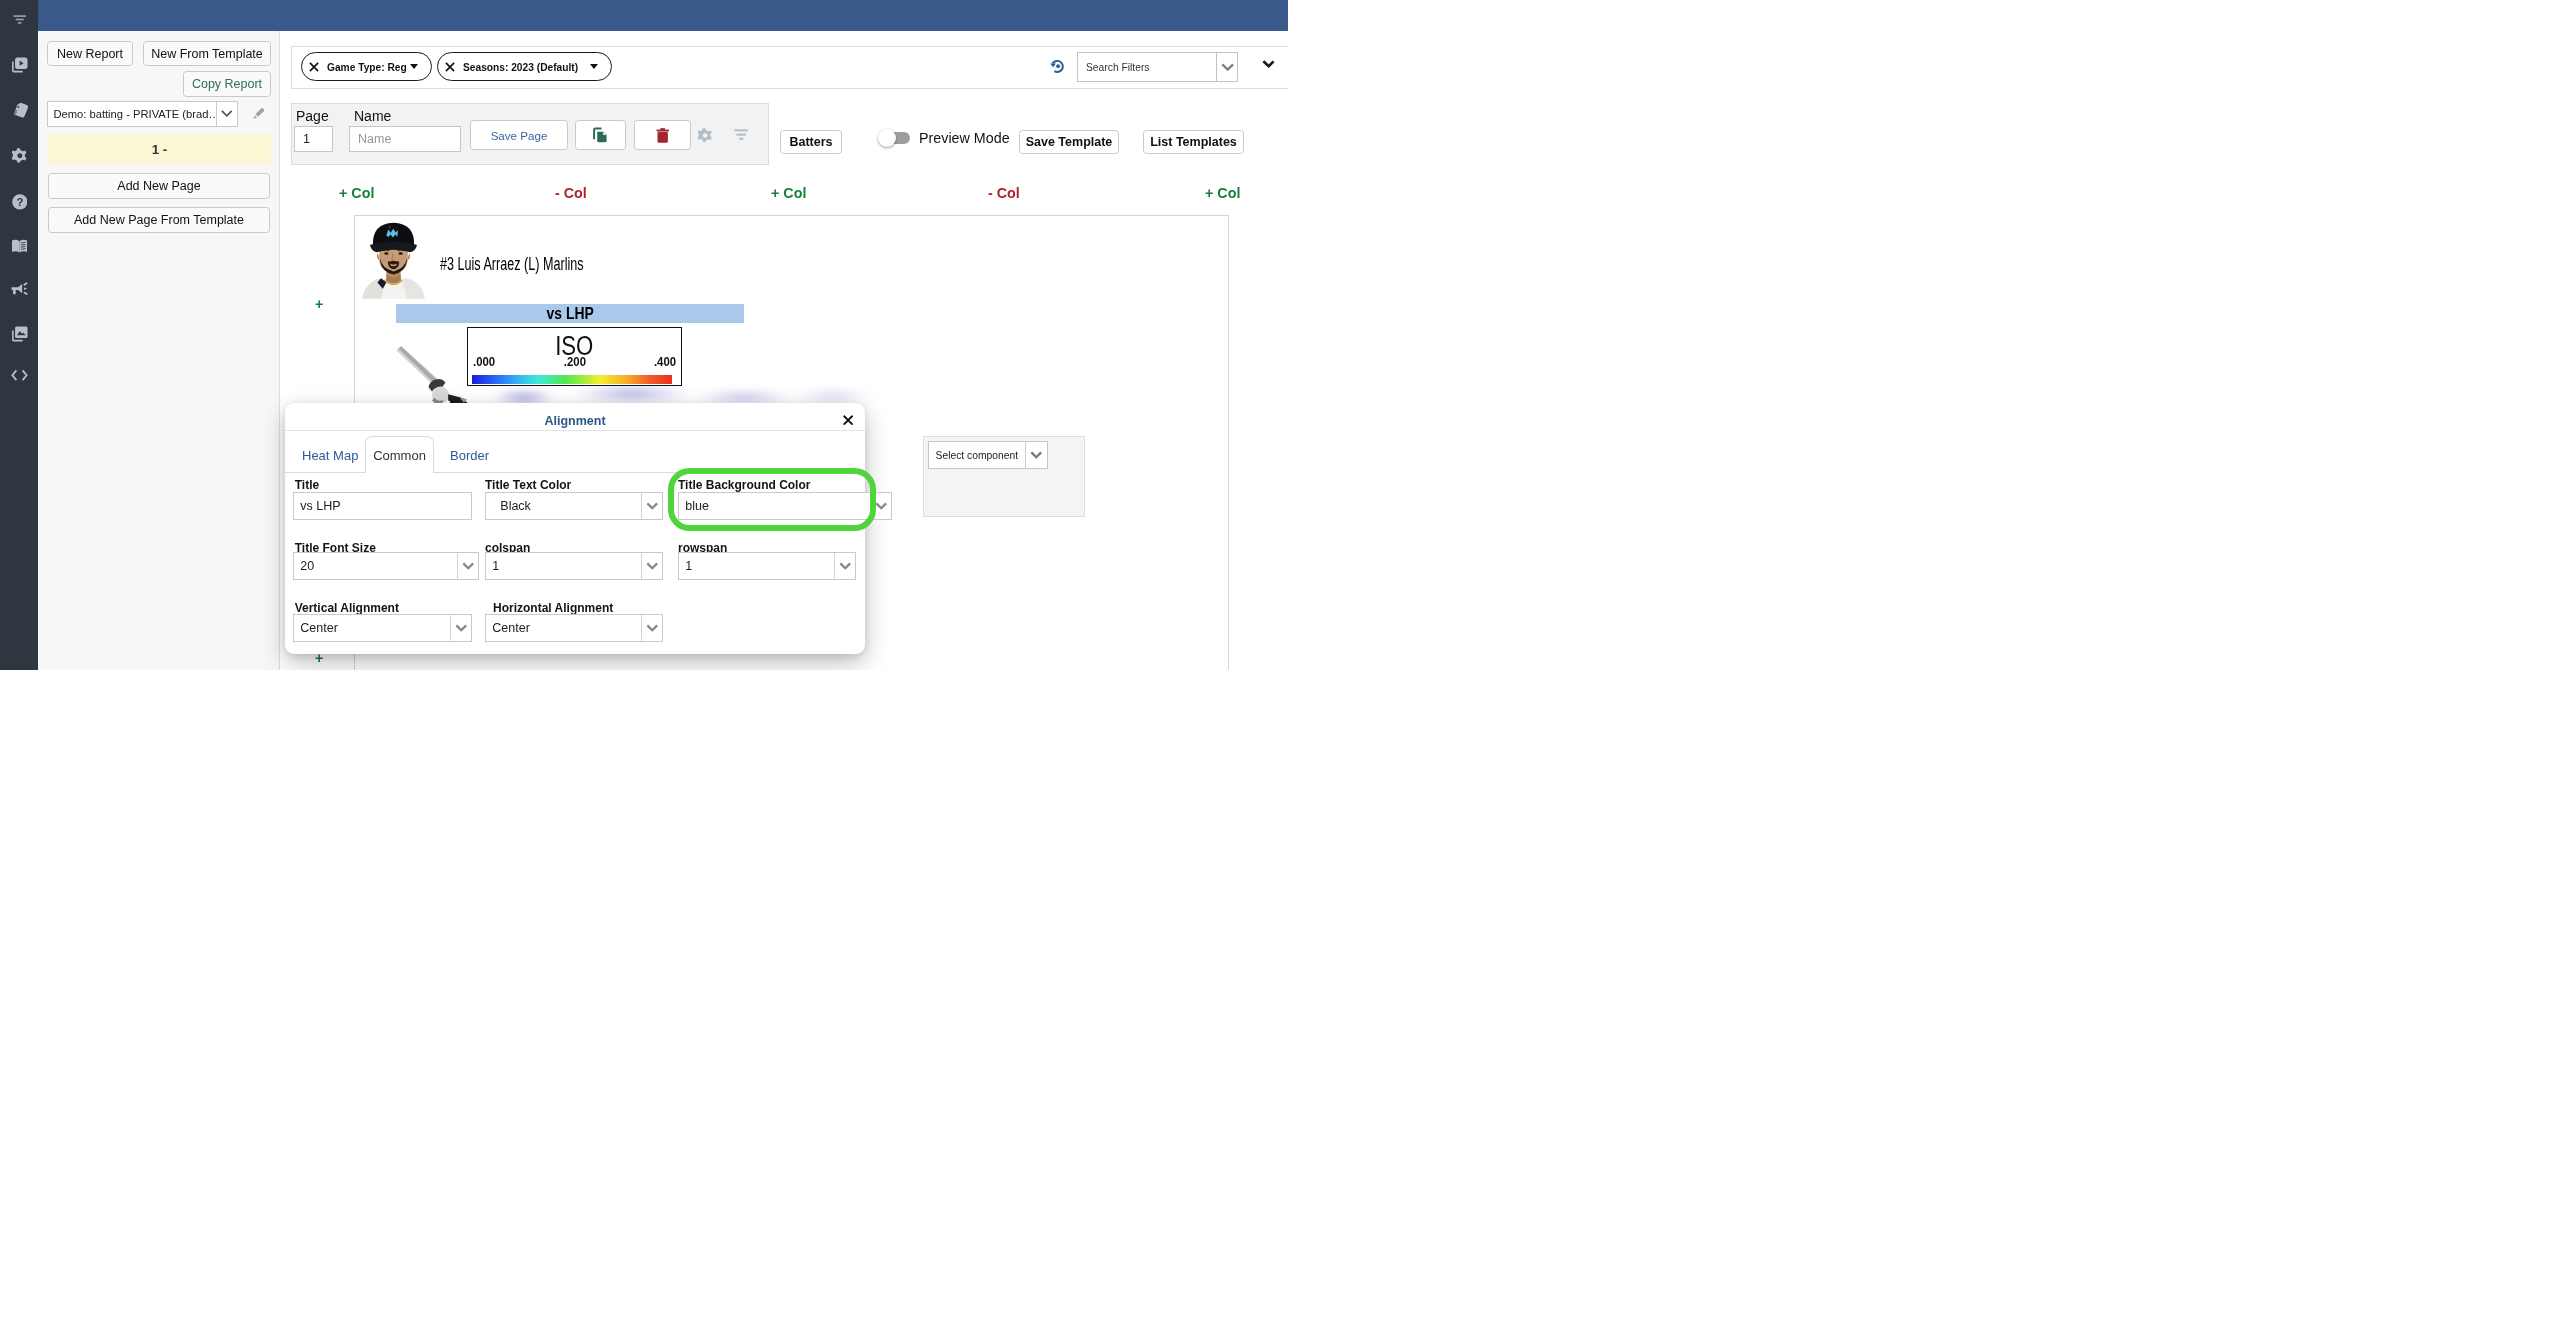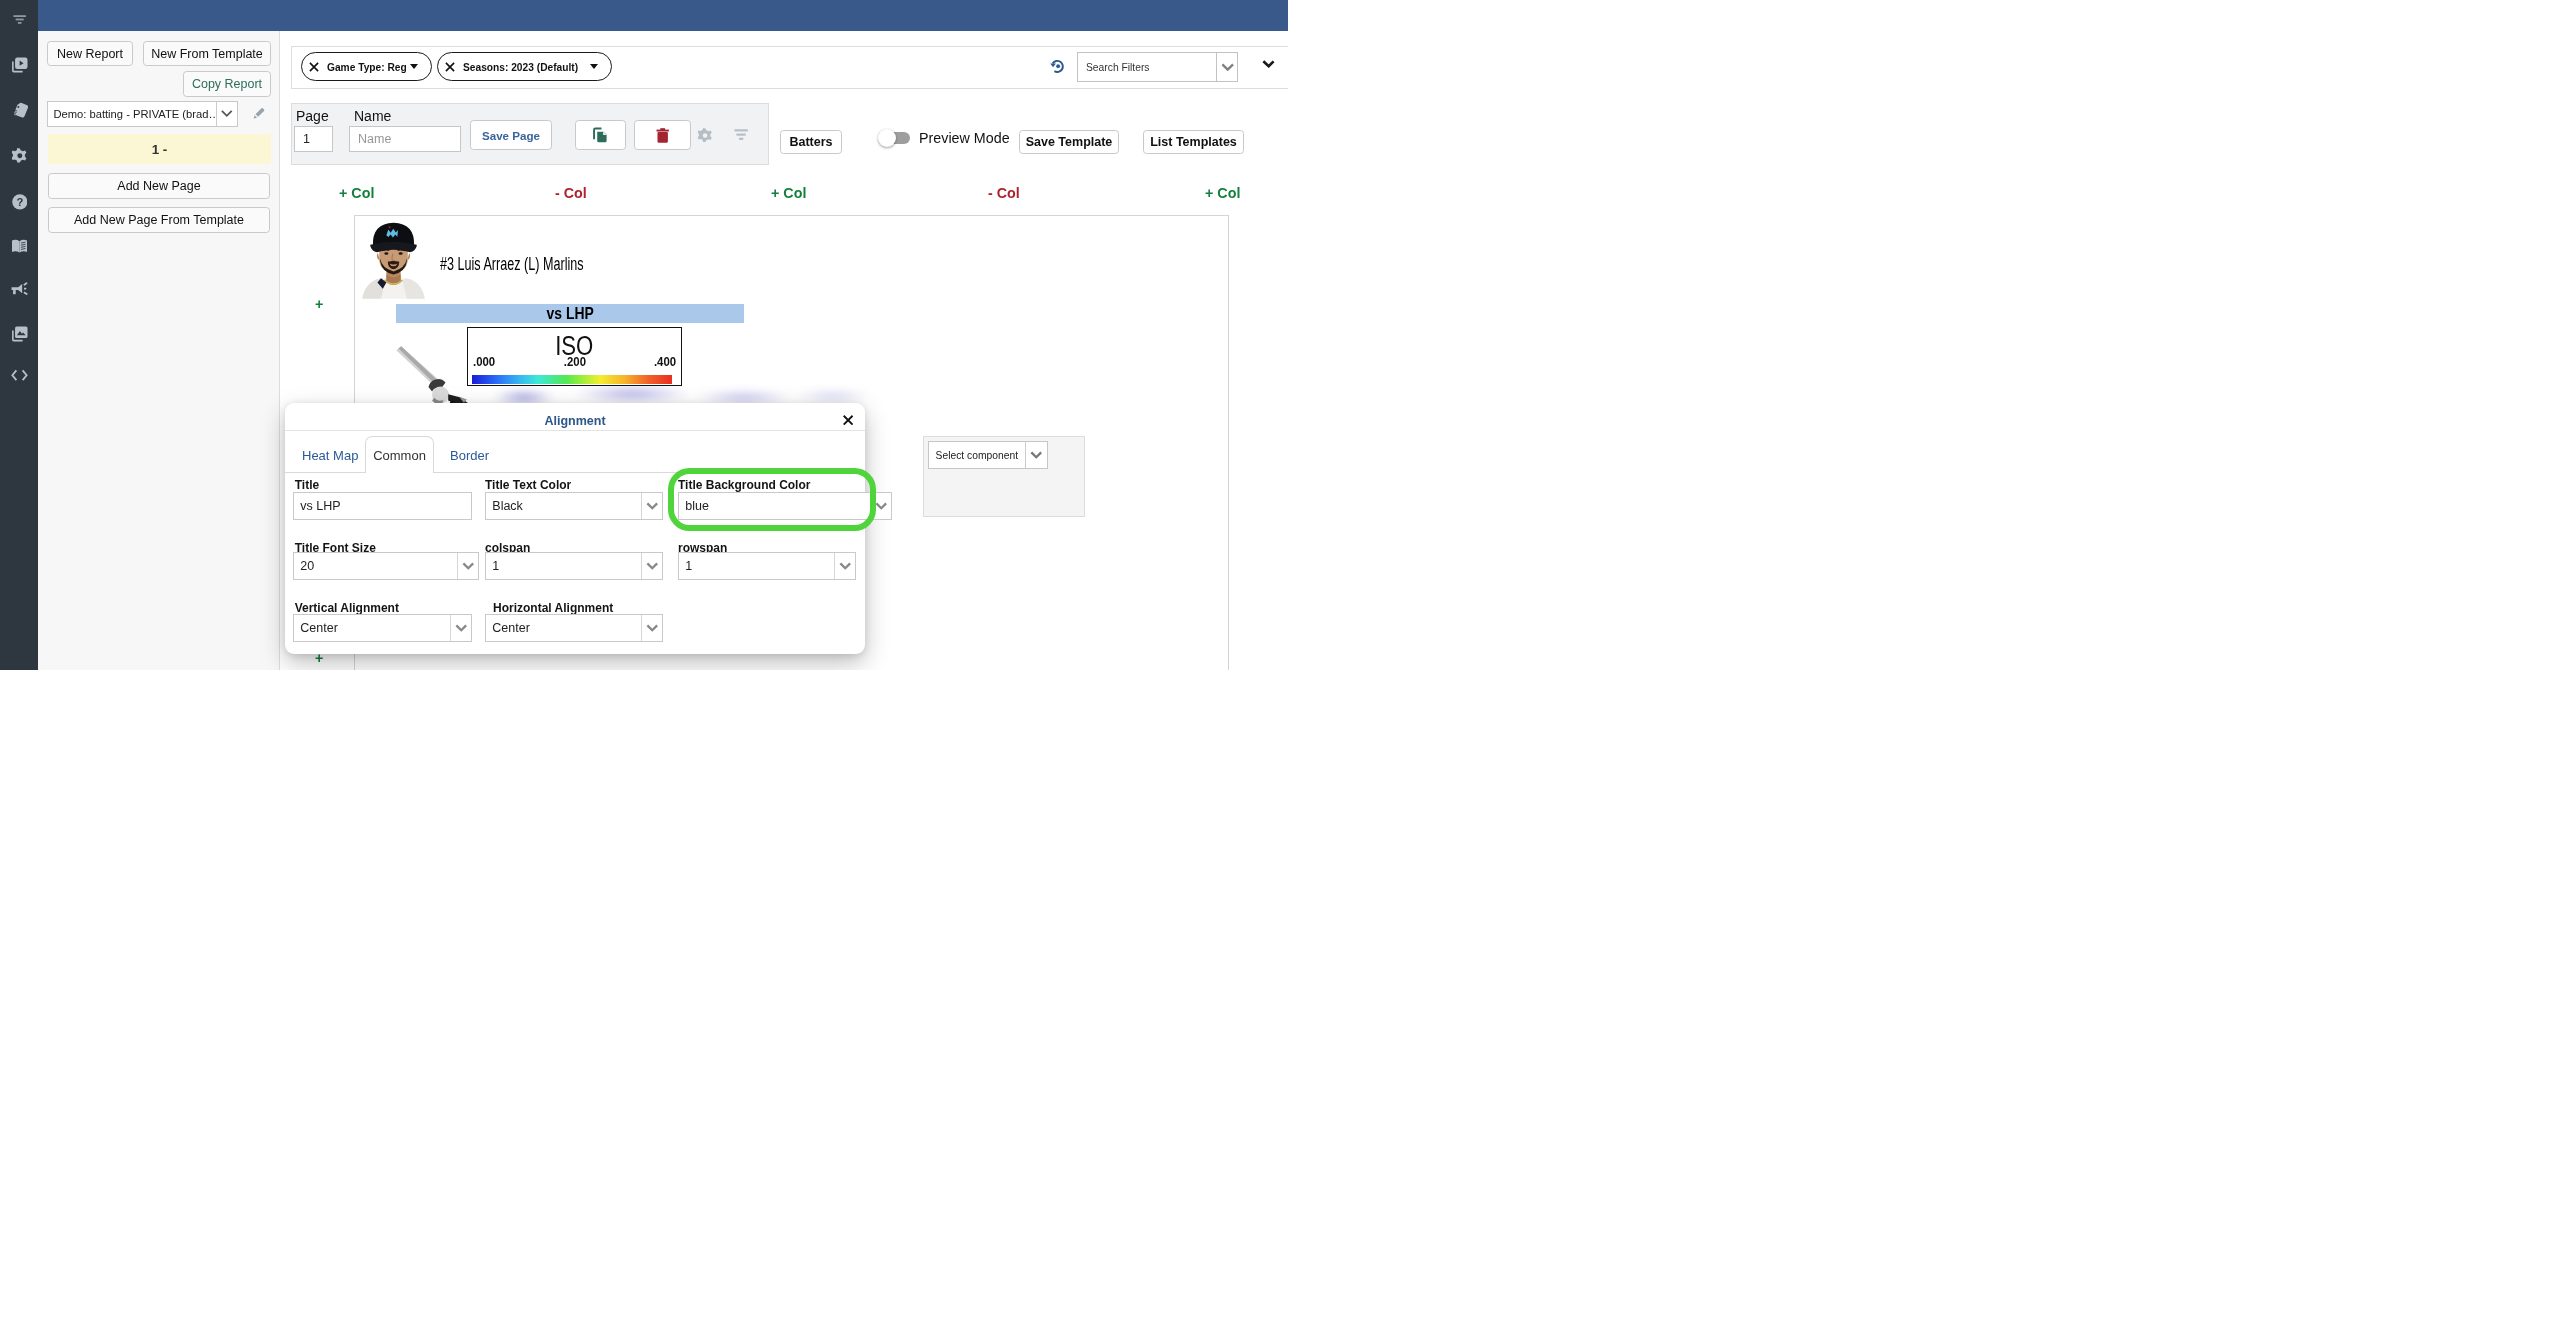--- a/index.html
+++ b/index.html
@@ -219,21 +219,21 @@
       <polyline points="1.5,1.5 7.5,7 13,1.5" fill="none" stroke="#1a1a1a" stroke-width="3"></polyline>
     </svg>
 
   <div class="abs" id="toolbar"></div>
   <div class="flabel" style="left:296px; top:108px;">Page</div>
   <div class="flabel" style="left:354px; top:108px;">Name</div>
   <div class="finput" style="left:294px; top:126px; width:39px; height:26px;">1</div>
   <div class="finput" style="left:349px; top:126px; width:112px; height:26px;">
       <span class="ph">Name</span>
     </div>
-  <div class="btn white" style="left:470px; top:120px; width:82px; height:30px; color:#3a6599; font-size:11.6px; font-weight:700;">Save Page</div>
+  <div class="btn white" style="left:470px; top:120px; width:98px; height:30px; color:#3a6599; font-size:11.6px; font-weight:400;">Save Page</div>
   <div class="btn white" style="left:575px; top:120px; width:51px; height:30px;">
     <svg width="15" height="16" viewBox="0 0 17 18">
       <path d="M1.2,13.8 L1.2,3.0 Q1.2,1.6 2.6,1.6 L9.6,1.6" fill="none" stroke="#2d6b5a" stroke-width="2.2"></path>
       <path d="M4.8,5.2 h7.0 l3.6,3.6 v7.0 q0,1.4 -1.4,1.4 h-7.8 q-1.4,0 -1.4,-1.4 z" fill="#2d6b5a"></path>
       <path d="M11.5,5.2 l3.9,3.9 h-3.2 q-0.7,0 -0.7,-0.7 z" fill="#f8f8f8"></path>
     </svg>
   </div>
   <div class="btn white" style="left:634px; top:120px; width:57px; height:30px;">
     <svg width="13.4" height="15" viewBox="0 0 15 17">
       <g fill="#a32531">
@@ -354,21 +354,21 @@
     <div class="tabtxt" style="left:17px;">Heat Map</div>
     <div class="abs" id="tabcommon">Common</div>
     <div class="tabtxt" style="left:165px;">Border</div>
     <div class="abs" id="tabline"></div>
 
     <div class="mlabel" style="left:9.7px; top:75px;">Title</div>
     <div class="mfield" style="left:8px; top:89px; width:179px;">
         <div class="val">vs LHP</div>
       </div>
     <div class="mlabel" style="left:200px; top:75px;">Title Text Color</div>
-    <div class="mfield" style="left:200px; top:89px; width:178px;">
+    <div class="mfield" style="left:200px; top:89px; width:178px;padding-left:8px;">
         <div class="val">Black</div>
       <div class="chev">
           <svg width="12.5" height="8" viewBox="0 0 14 9">
             <polyline points="1.5,1.5 7,7 12.5,1.5" fill="none" stroke="#888" stroke-width="2.6"></polyline>
           </svg>
         </div>
       </div>
     <div class="mlabel" style="left:393px; top:75px;">Title Background Color</div>
     <div class="mfield" style="left:393px; top:89px; width:214px;gap:16px;">
         <div class="val">blue</div>

